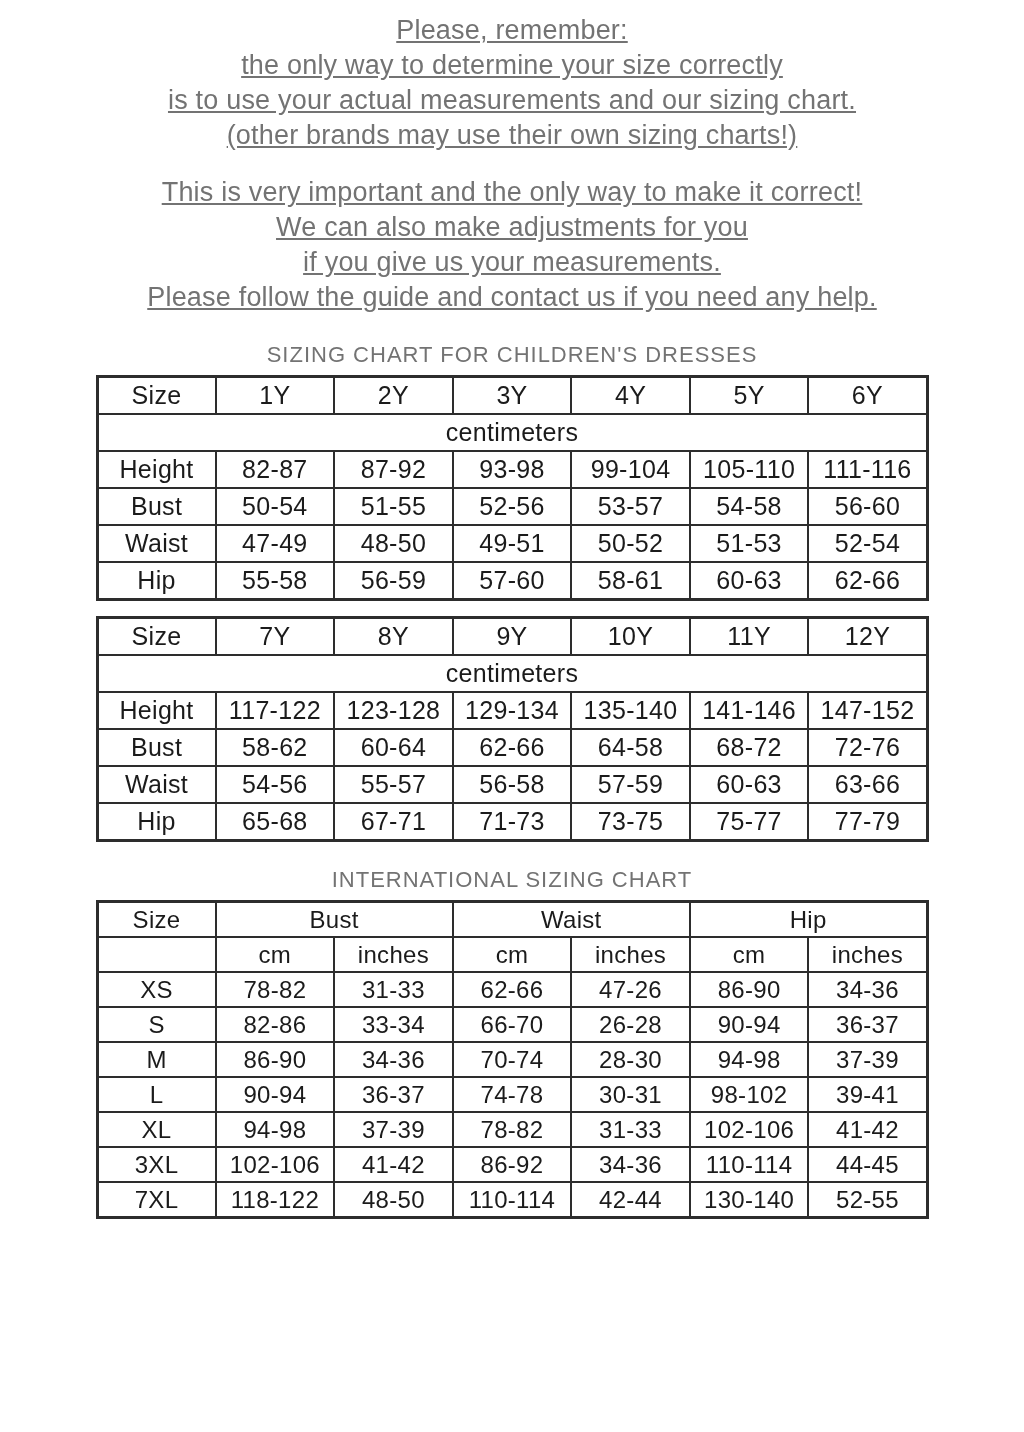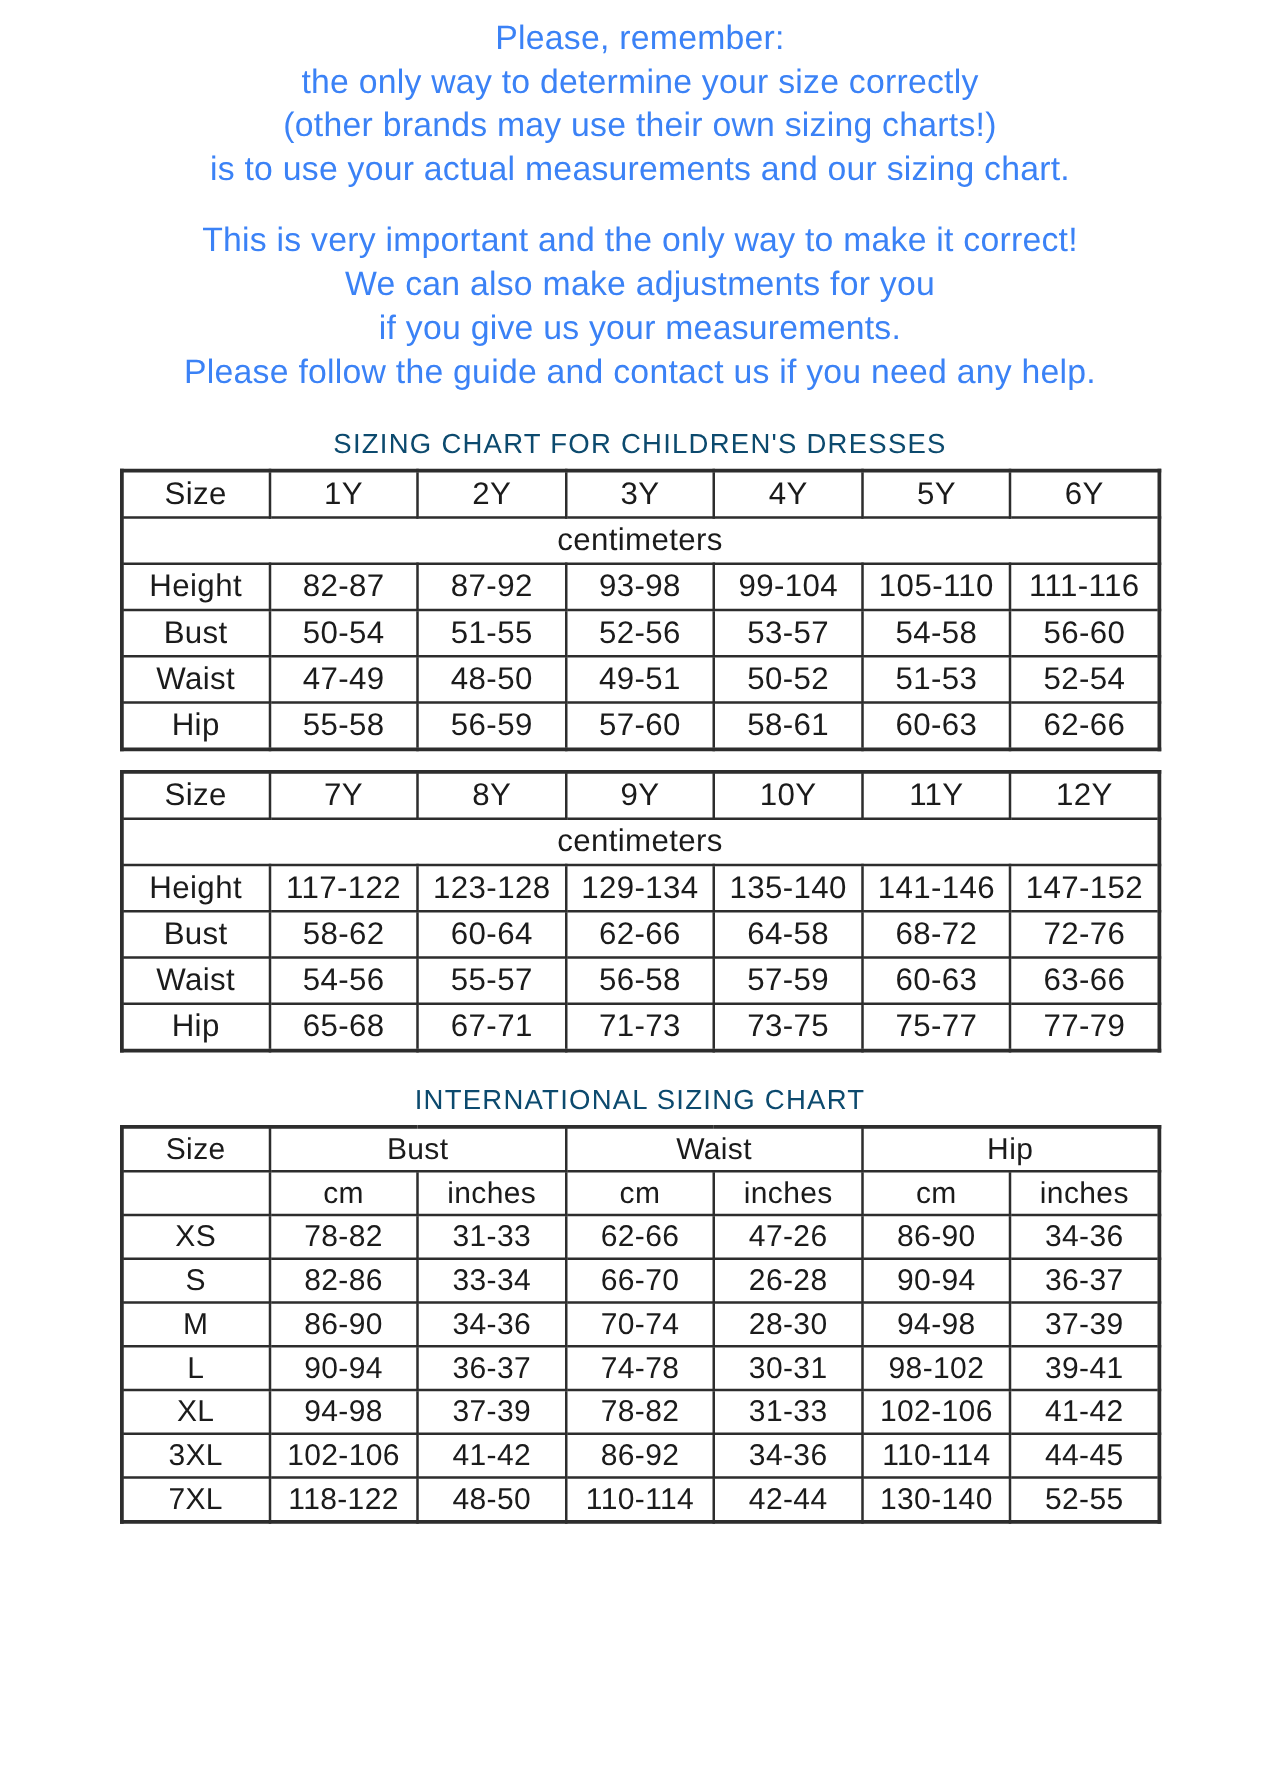--- a/index.html
+++ b/index.html
@@ -14,34 +14,35 @@
     font-family: "Liberation Sans", sans-serif;
     color: #1b1b1b;
   }
   .page {
     width: 1024px;
     padding-top: 13px;
     box-sizing: border-box;
   }
   .intro {
     text-align: center;
-    color: #3b82f6;
+    color: #737373;
     font-size: 27px;
     line-height: 35px;
     letter-spacing: 0.2px;
+    text-decoration: underline;
   }
   .intro .line { white-space: nowrap; }
   .para-gap { height: 22px; }
   .chart-title {
     margin-top: 27px;
     margin-bottom: 7px;
     text-align: center;
     font-size: 22px;
     letter-spacing: 1px;
-    color: #0c4a6e;
+    color: #737373;
     white-space: nowrap;
   }
   .chart-title.second { margin-top: 25px; }
   table.size-table {
     border-collapse: collapse;
     margin: 0 auto;
     width: 833px;
     table-layout: fixed;
     border: 3px solid #2d2d2d;
   }
@@ -66,22 +67,22 @@
   .table-gap { height: 15px; }
 </style>
 </head>
 <body>
 
 <div class="page">
 
   <div class="intro">
     <div class="line">Please, remember:</div>
     <div class="line">the only way to determine your size correctly</div>
+    <div class="line">is to use your actual measurements and our sizing chart.</div>
     <div class="line">(other brands may use their own sizing charts!)</div>
-    <div class="line">is to use your actual measurements and our sizing chart.</div>
     <div class="para-gap"></div>
     <div class="line">This is very important and the only way to make it correct!</div>
     <div class="line">We can also make adjustments for you</div>
     <div class="line">if you give us your measurements.</div>
     <div class="line">Please follow the guide and contact us if you need any help.</div>
   </div>
 
   <div class="chart-title">SIZING CHART FOR CHILDREN'S DRESSES</div>
 
   <table class="size-table">

